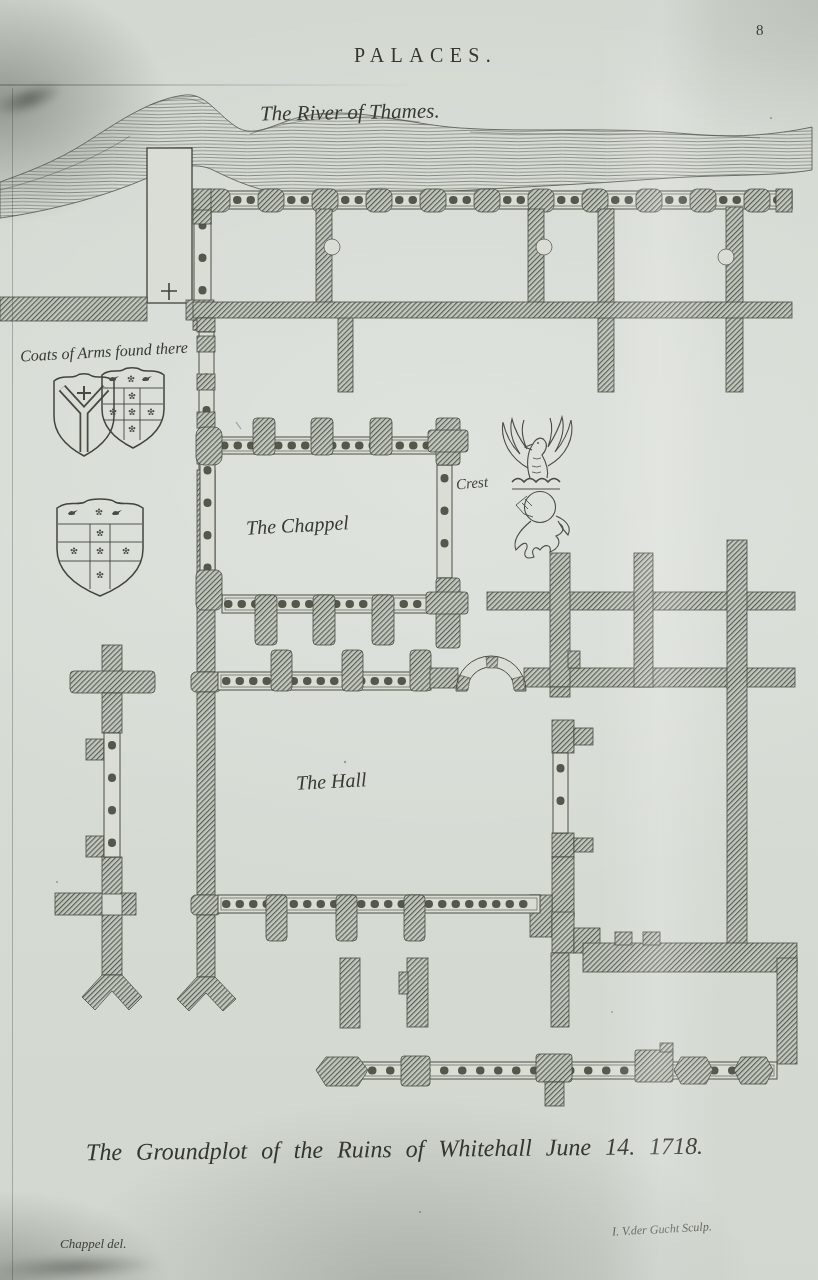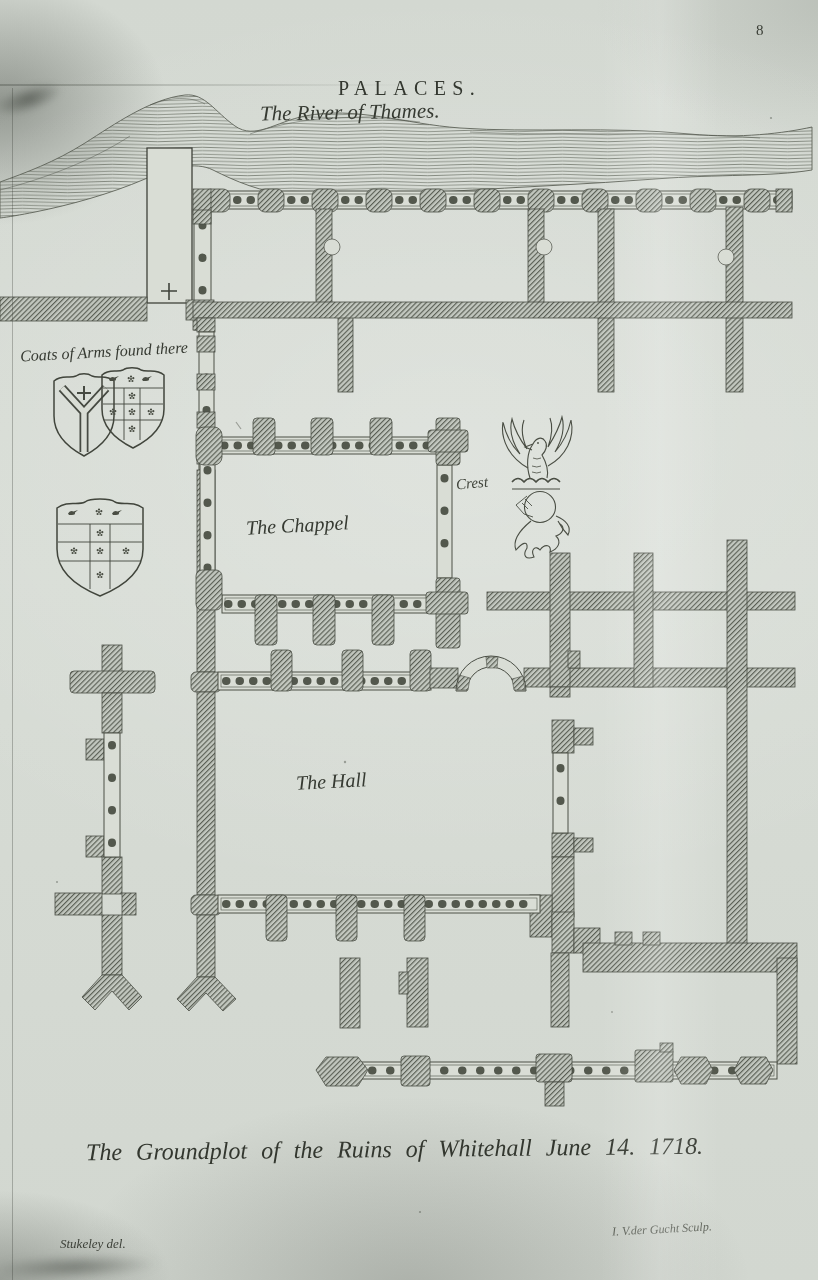--- a/index.html
+++ b/index.html
@@ -321,28 +321,28 @@
       <circle cx="345" cy="762" r="1.2"></circle>
         <circle cx="708" cy="302" r="1"></circle>
       <circle cx="771" cy="118" r="1.1"></circle>
         <circle cx="57" cy="882" r="1"></circle>
       <circle cx="420" cy="1212" r="1.1"></circle>
         <circle cx="612" cy="1012" r="0.9"></circle>
     </g>
   </svg>
 
   <div class="lbl pageno" style="left:756px;top:22px;">8</div>
-  <div class="lbl title" style="left:338px;top:44px;margin-top:33px;">PALACES.</div>
+  <div class="lbl title" style="left:354px;top:44px;">PALACES.</div>
   <div class="lbl script river-l" style="left:260px;top:100px;">The River of Thames.</div>
   <div class="lbl script coats-l" style="left:20px;top:343px;">Coats of Arms found there</div>
   <div class="lbl script chappel-l" style="left:246px;top:514px;">The Chappel</div>
   <div class="lbl script crest-l" style="left:456px;top:475px;">Crest</div>
   <div class="lbl script hall-l" style="left:296px;top:770px;">The Hall</div>
   <div class="lbl script caption-l" style="left:86px;top:1136px;">The Groundplot of the Ruins of Whitehall June 14. 1718.</div>
-  <div class="lbl script cred-left" style="left:60px;top:1236px;">Stukeley del.</div>
+  <div class="lbl script cred-left" style="left:60px;top:1236px;">Chappel del.</div>
   <div class="lbl script cred-right" style="left:612px;top:1222px;">I. V.der Gucht Sculp.</div>
 
   <div class="stain" style="left:12px;top:88px;width:1px;height:1192px;background:rgba(50,54,48,.30);"></div>
   <div class="stain" style="left:0;top:84px;width:420px;height:2px;background:linear-gradient(90deg,rgba(55,60,52,.30),rgba(55,60,52,0));"></div>
   <div class="stain" style="left:-6px;top:86px;width:70px;height:26px;background:radial-gradient(closest-side,rgba(45,50,43,.55),transparent);filter:blur(3px);transform:rotate(-18deg);"></div>
   <div class="stain" style="left:-10px;top:1256px;width:170px;height:22px;background:radial-gradient(closest-side,rgba(40,44,38,.5),transparent);filter:blur(5px);transform:rotate(-2deg);"></div>
   <div class="stain" style="left:600px;top:0;width:120px;height:1280px;background:linear-gradient(90deg,transparent,rgba(255,255,255,.16),transparent);"></div>
 
 </div>
 

